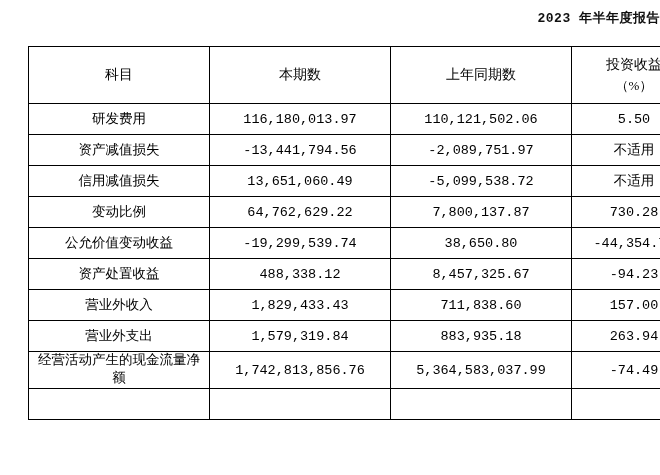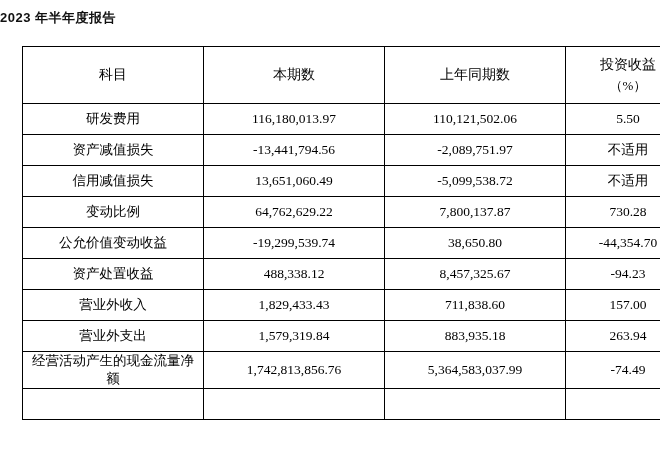--- a/index.html
+++ b/index.html
@@ -14,32 +14,32 @@
     color: #000000;
     overflow: hidden;
   }
   .page {
     position: relative;
     width: 660px;
     height: 475px;
     box-sizing: border-box;
   }
   .doc-header {
-    text-align: left;
-    font-family: Liberation Sans, sans-serif;
+    text-align: right;
+    font-family: Liberation Mono, monospace;
     font-size: 13px;
     font-weight: bold;
     letter-spacing: 0.5px;
     padding-top: 9px;
     padding-bottom: 6px;
     color: #111;
   }
   .table-wrap {
     position: absolute;
-    left: 22px;
+    left: 28px;
     top: 46px;
     width: 632px;
   }
   table.fin {
     border-collapse: collapse;
     width: 632px;
     table-layout: fixed;
     font-size: 13.5px;
   }
   table.fin td, table.fin th {
@@ -48,20 +48,21 @@
     vertical-align: middle;
     padding: 0 4px;
     font-weight: normal;
   }
   table.fin thead td {
     height: 56px;
     font-size: 14px;
   }
   table.fin tbody td {
     height: 30px;
+    font-family: Liberation Mono, monospace;
   }
   .col-item   { width: 172px; }
   .col-cur    { width: 172px; }
   .col-prev   { width: 172px; }
   .col-chg    { width: 116px; }
   .hdr-pct {
     display: block;
     font-size: 13px;
     margin-top: 3px;
   }

